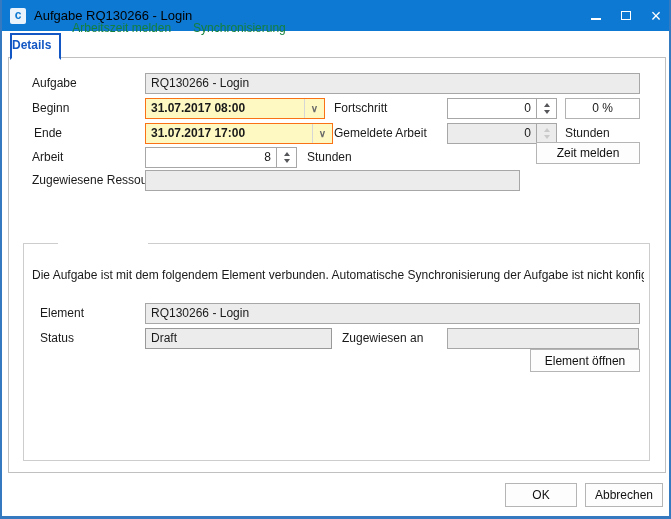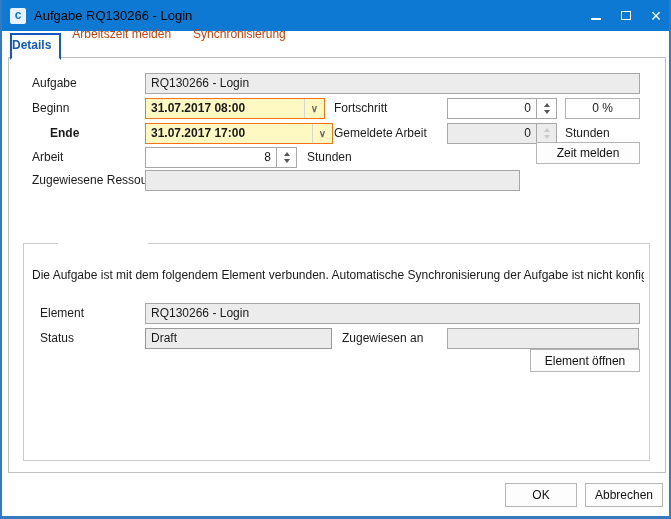--- a/index.html
+++ b/index.html
@@ -14,21 +14,21 @@
   .app-icon{ width:16px; height:16px; margin-left:10px; background:#eaf3fb; color:#0E79D2;
     font-weight:bold; font-size:12px; line-height:15px; text-align:center; border-radius:2px; }
   .title{ color:#000000; font-size:13px; margin-left:8px; white-space:nowrap; }
   .win-controls{ margin-left:auto; display:flex; height:100%; }
   .wbtn{ width:30px; height:100%; display:flex; align-items:center; justify-content:center; cursor:pointer; }
   .min-glyph{ width:10px; height:0; border-bottom:2px solid #fff; margin-top:6px; }
   .max-glyph{ width:10px; height:9px; border:1.5px solid #fff; }
   .close-glyph{ color:#fff; font-size:18px; line-height:18px; }
   
   .tabs{ position:absolute; left:8px; top:33px; display:flex; align-items:flex-end; height:25px; z-index:5; }
-  .tab{ padding:4px 10px 16px 10px; color:#c2410c; white-space:nowrap; cursor:pointer; border:1px solid transparent; }
+  .tab{ padding:4px 10px 22px 10px; color:#15803d; white-space:nowrap; cursor:pointer; border:1px solid transparent; }
   .tab.active{ border:2px solid #1257C4; border-bottom:2px solid #fff; color:#1257C4; font-weight:bold; background:#fff; margin-bottom:-2px; padding:3px 8px 6px 0; }
   .tabpage{ position:absolute; left:6px; top:57px; width:658px; height:416px; border:1px solid #c0c0c0; background:#fff; }
   
   .lbl{ position:absolute; height:21px; line-height:21px; white-space:nowrap; }
   .field{ position:absolute; height:21px; line-height:19px; border:1px solid #A7A7A7; background:#fff; padding:0 5px; white-space:nowrap; overflow:hidden; }
   .field.ro{ background:#ECECEC; }
   .combo{ position:absolute; height:21px; border:1px solid #f97316; background:#fef9c3; display:flex;font-weight:bold; }
   .combo .cval{ flex:1; line-height:19px; padding:0 5px; white-space:nowrap; overflow:hidden; }
   .combo .chev{ width:20px; border-left:1px solid #d6d6d6; color:#6a6a6a; font-size:10px; line-height:19px; text-align:center; cursor:pointer; }
   .spin{ position:absolute; height:21px; border:1px solid #A7A7A7; background:#fff; display:flex; }
@@ -70,21 +70,21 @@
 
   <div class="tabs">
     <span class="tab active">Details</span>
     <span class="tab">Arbeitszeit melden</span>
     <span class="tab">Synchronisierung</span>
   </div>
   <div class="tabpage"></div>
 
   <span class="lbl" style="left:30px; top:73px;">Aufgabe</span>
   <span class="lbl" style="left:30px; top:98px;">Beginn</span>
-  <span class="lbl" style="left:48px; top:123px;font-weight:bold;">Ende</span>
+  <span class="lbl" style="left:32px; top:123px;">Ende</span>
   <span class="lbl" style="left:30px; top:147px;">Arbeit</span>
   <span class="lbl" style="left:30px; top:170px;">Zugewiesene Ressource</span>
 
   <div class="field ro" style="left:143px; top:73px; width:495px;">RQ130266 - Login</div>
 
   <div class="combo" style="left:143px; top:98px; width:180px;">
     <span class="cval">31.07.2017 08:00</span>
     <span class="chev">∨</span>
   </div>
 

